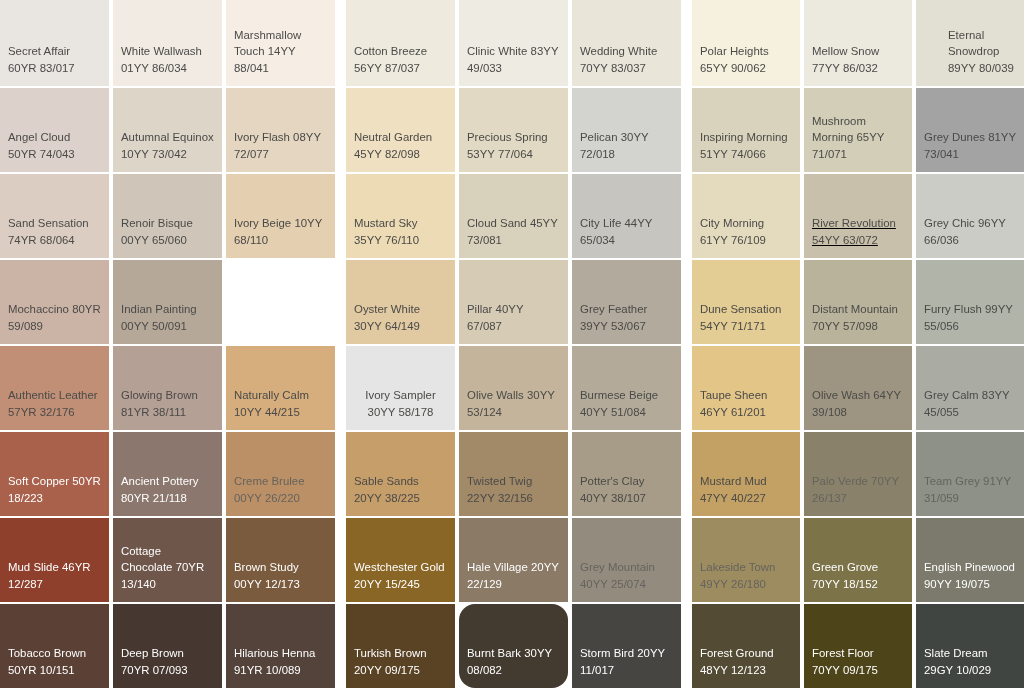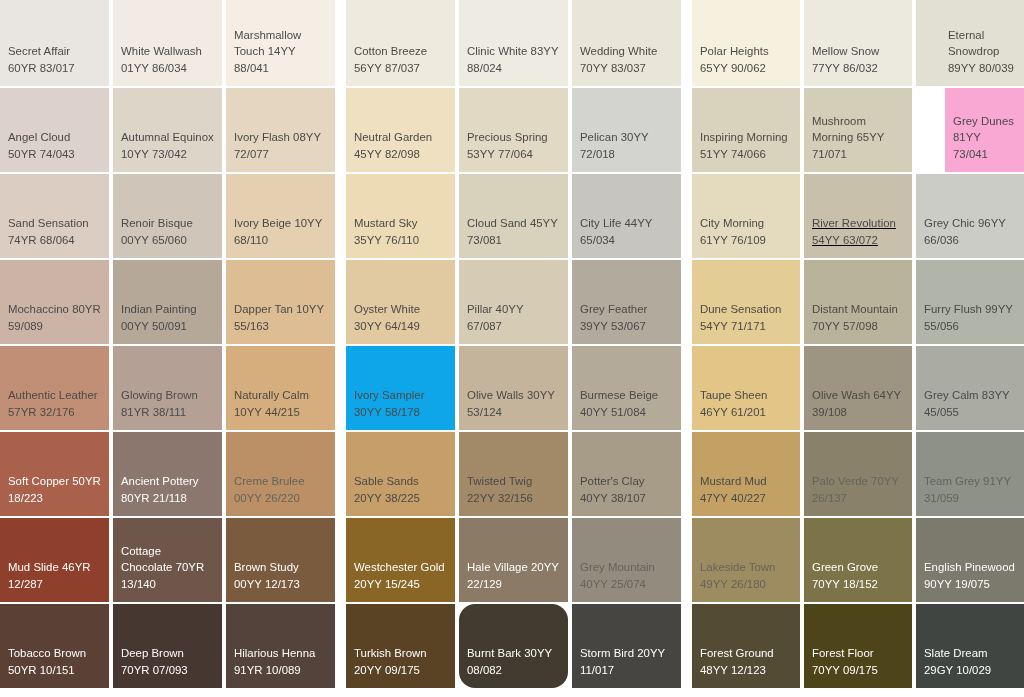--- a/index.html
+++ b/index.html
@@ -58,21 +58,21 @@
     <div class="swatch light" style="grid-area: 1 / 3; background: rgb(241, 235, 228);">
       <div class="label"><span>White Wallwash</span> <span>01YY 86/034</span></div>
     </div>
     <div class="swatch light" style="grid-area: 1 / 5; background: rgb(246, 238, 228);">
       <div class="label"><span>Marshmallow Touch 14YY</span> <span>88/041</span></div>
     </div>
     <div class="swatch light" style="grid-area: 1 / 7; background: rgb(238, 234, 222);">
       <div class="label"><span>Cotton Breeze</span> <span>56YY 87/037</span></div>
     </div>
     <div class="swatch light" style="grid-area: 1 / 9; background: rgb(238, 236, 226);">
-      <div class="label"><span>Clinic White 83YY</span> <span>88/024</span></div>
+      <div class="label"><span>Clinic White 83YY</span> <span>49/033</span></div>
     </div>
     <div class="swatch light" style="grid-area: 1 / 11; background: rgb(233, 229, 217);">
       <div class="label"><span>Wedding White</span> <span>70YY 83/037</span></div>
     </div>
     <div class="swatch light" style="grid-area: 1 / 13; background: rgb(246, 240, 222);">
       <div class="label"><span>Polar Heights</span> <span>65YY 90/062</span></div>
     </div>
     <div class="swatch light" style="grid-area: 1 / 15; background: rgb(236, 233, 222);">
       <div class="label"><span>Mellow Snow</span> <span>77YY 86/032</span></div>
     </div>
@@ -96,21 +96,21 @@
     </div>
     <div class="swatch light" style="grid-area: 3 / 11; background: rgb(211, 211, 207);">
       <div class="label"><span>Pelican 30YY</span> <span>72/018</span></div>
     </div>
     <div class="swatch light" style="grid-area: 3 / 13; background: rgb(217, 210, 189);">
       <div class="label"><span>Inspiring Morning 51YY</span> <span>74/066</span></div>
     </div>
     <div class="swatch light" style="grid-area: 3 / 15; background: rgb(211, 206, 183); align-items: center;">
       <div class="label"><span>Mushroom Morning 65YY</span> <span>71/071</span></div>
     </div>
-    <div class="swatch light" style="grid-area: 3 / 17; background: #f9a8d4; margin-left: 29px;">
+    <div class="swatch light" style="grid-area: 3 / 17; background: #a3a3a3;">
       <div class="label"><span>Grey Dunes 81YY</span> <span>73/041</span></div>
     </div>
     <div class="swatch light" style="grid-area: 5 / 1; background: rgb(220, 205, 194);">
       <div class="label"><span>Sand Sensation</span> <span>74YR 68/064</span></div>
     </div>
     <div class="swatch light" style="grid-area: 5 / 3; background: rgb(207, 198, 185);">
       <div class="label"><span>Renoir Bisque</span> <span>00YY 65/060</span></div>
     </div>
     <div class="swatch light" style="grid-area: 5 / 5; background: rgb(228, 207, 176);">
       <div class="label"><span>Ivory Beige 10YY</span> <span>68/110</span></div>
@@ -132,23 +132,20 @@
     </div>
     <div class="swatch light" style="grid-area: 5 / 17; background: rgb(203, 204, 197);">
       <div class="label"><span>Grey Chic 96YY</span> <span>66/036</span></div>
     </div>
     <div class="swatch light" style="grid-area: 7 / 1; background: rgb(203, 179, 165);">
       <div class="label"><span>Mochaccino 80YR</span> <span>59/089</span></div>
     </div>
     <div class="swatch light" style="grid-area: 7 / 3; background: rgb(182, 168, 152);">
       <div class="label"><span>Indian Painting</span> <span>00YY 50/091</span></div>
     </div>
-    <div class="swatch light" style="grid-area: 7 / 5; background: rgb(221, 190, 148);">
-      <div class="label"><span>Dapper Tan 10YY</span> <span>55/163</span></div>
-    </div>
     <div class="swatch light" style="grid-area: 7 / 7; background: rgb(225, 201, 161);">
       <div class="label"><span>Oyster White</span> <span>30YY 64/149</span></div>
     </div>
     <div class="swatch light" style="grid-area: 7 / 9; background: rgb(214, 203, 180);">
       <div class="label"><span>Pillar 40YY</span> <span>67/087</span></div>
     </div>
     <div class="swatch light" style="grid-area: 7 / 11; background: rgb(178, 170, 156);">
       <div class="label"><span>Grey Feather</span> <span>39YY 53/067</span></div>
     </div>
     <div class="swatch light" style="grid-area: 7 / 13; background: rgb(228, 205, 148);">
@@ -162,21 +159,21 @@
     </div>
     <div class="swatch light" style="grid-area: 9 / 1; background: rgb(192, 143, 118);">
       <div class="label"><span>Authentic Leather 57YR</span> <span>32/176</span></div>
     </div>
     <div class="swatch light" style="grid-area: 9 / 3; background: rgb(181, 160, 150);">
       <div class="label"><span>Glowing Brown</span> <span>81YR 38/111</span></div>
     </div>
     <div class="swatch light" style="grid-area: 9 / 5; background: rgb(214, 173, 124);">
       <div class="label"><span>Naturally Calm</span> <span>10YY 44/215</span></div>
     </div>
-    <div class="swatch light" style="grid-area: 9 / 7; background: #0ea5e9;">
+    <div class="swatch light" style="grid-area: 9 / 7; background: #e5e5e5; text-align: center;">
       <div class="label"><span>Ivory Sampler</span> <span>30YY 58/178</span></div>
     </div>
     <div class="swatch light" style="grid-area: 9 / 9; background: rgb(195, 180, 155);">
       <div class="label"><span>Olive Walls 30YY</span> <span>53/124</span></div>
     </div>
     <div class="swatch light" style="grid-area: 9 / 11; background: rgb(179, 170, 154);">
       <div class="label"><span>Burmese Beige</span> <span>40YY 51/084</span></div>
     </div>
     <div class="swatch light" style="grid-area: 9 / 13; background: rgb(227, 197, 136);">
       <div class="label"><span>Taupe Sheen</span> <span>46YY 61/201</span></div>

